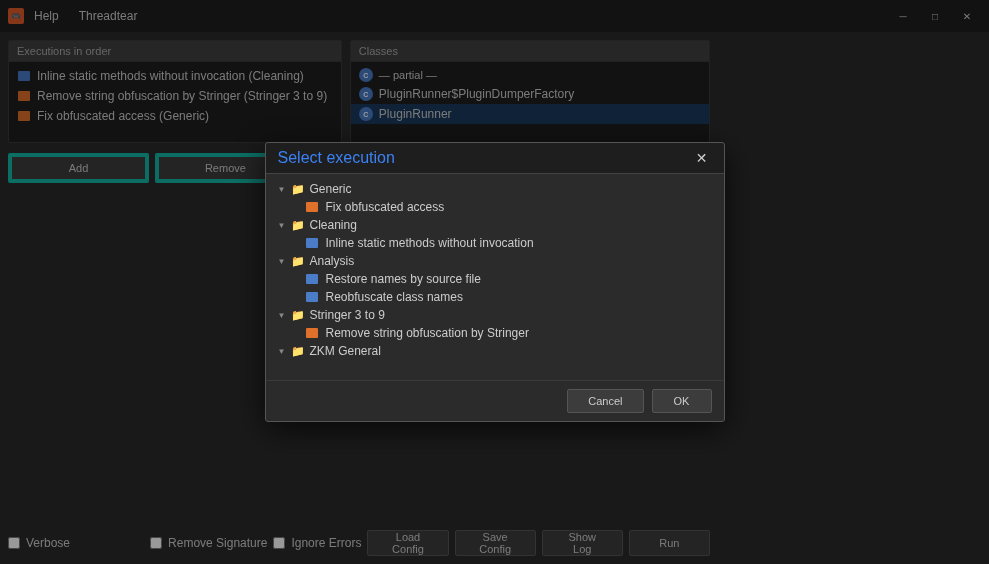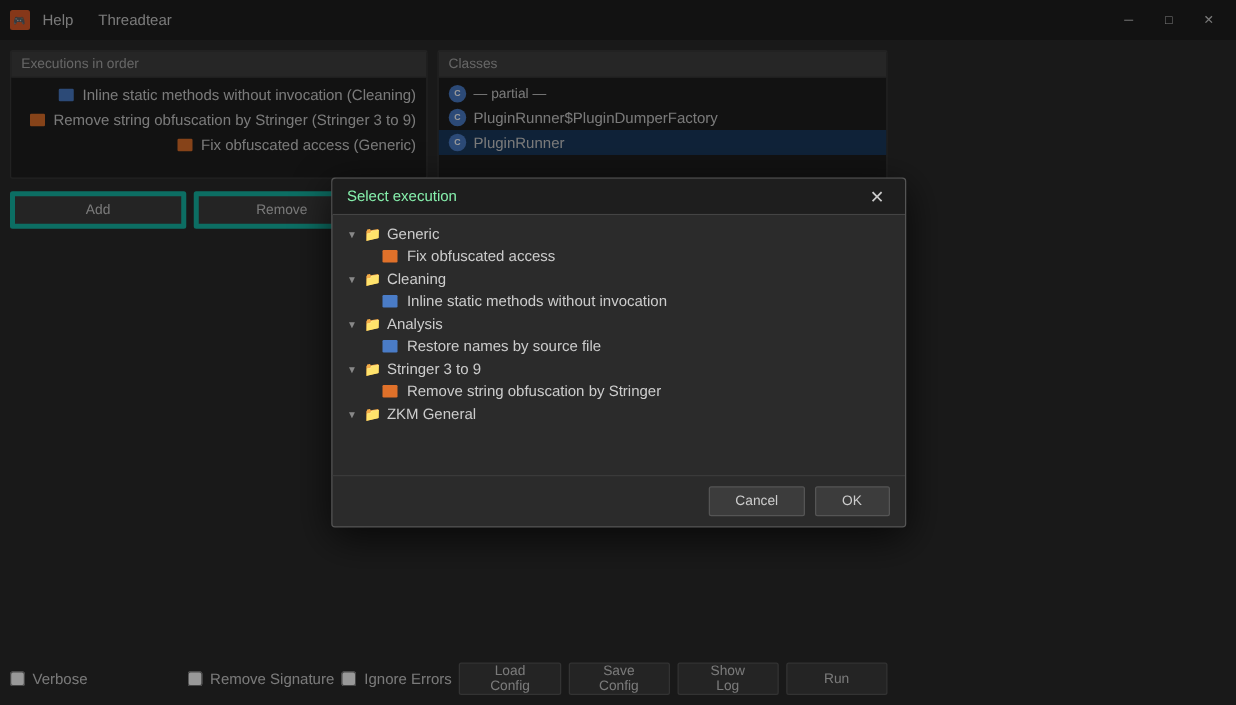--- a/index.html
+++ b/index.html
@@ -93,21 +93,20 @@
       padding: 4px 0;
       min-height: 80px;
     }
 
     .exec-item {
       display: flex;
       align-items: center;
       padding: 3px 8px;
       gap: 6px;
       cursor: pointer;
-      justify-content: flex-end;
     }
 
     .exec-icon {
       width: 14px;
       height: 14px;
       flex-shrink: 0;
       display: flex; align-items: center; justify-content: center;
     }
 
     .icon-blue {
@@ -233,22 +232,22 @@
     .modal-title-bar {
       background: #1e1e1e;
       padding: 6px 12px;
       display: flex;
       align-items: center;
       justify-content: space-between;
       border-bottom: 1px solid #444;
       border-radius: 3px 3px 0 0;
     }
     .modal-title {
-      font-size: 12px;
-      color: #86efac;
+      font-size: 16px;
+      color: #3b82f6;
     }
     .modal-close-btn {
       background: none;
       border: none;
       color: #cccccc;
       font-size: 14px;
       cursor: pointer;
       padding: 0 4px;
     }
 
@@ -487,20 +486,24 @@
 
       <div class="tree-item category">
         <span class="tree-arrow">▼</span>
         <span class="folder-icon">📁</span>
         <span>Analysis</span>
       </div>
       <div class="tree-item leaf">
         <span class="leaf-icon-blue"></span>
         <span style="margin-left:4px;">Restore names by source file</span>
       </div>
+      <div class="tree-item leaf">
+        <span class="leaf-icon-blue"></span>
+        <span style="margin-left:4px;">Reobfuscate class names</span>
+      </div>
 
       <div class="tree-item category">
         <span class="tree-arrow">▼</span>
         <span class="folder-icon">📁</span>
         <span>Stringer 3 to 9</span>
       </div>
       <div class="tree-item leaf">
         <span class="leaf-icon-orange"></span>
         <span style="margin-left:4px;">Remove string obfuscation by Stringer</span>
       </div>

